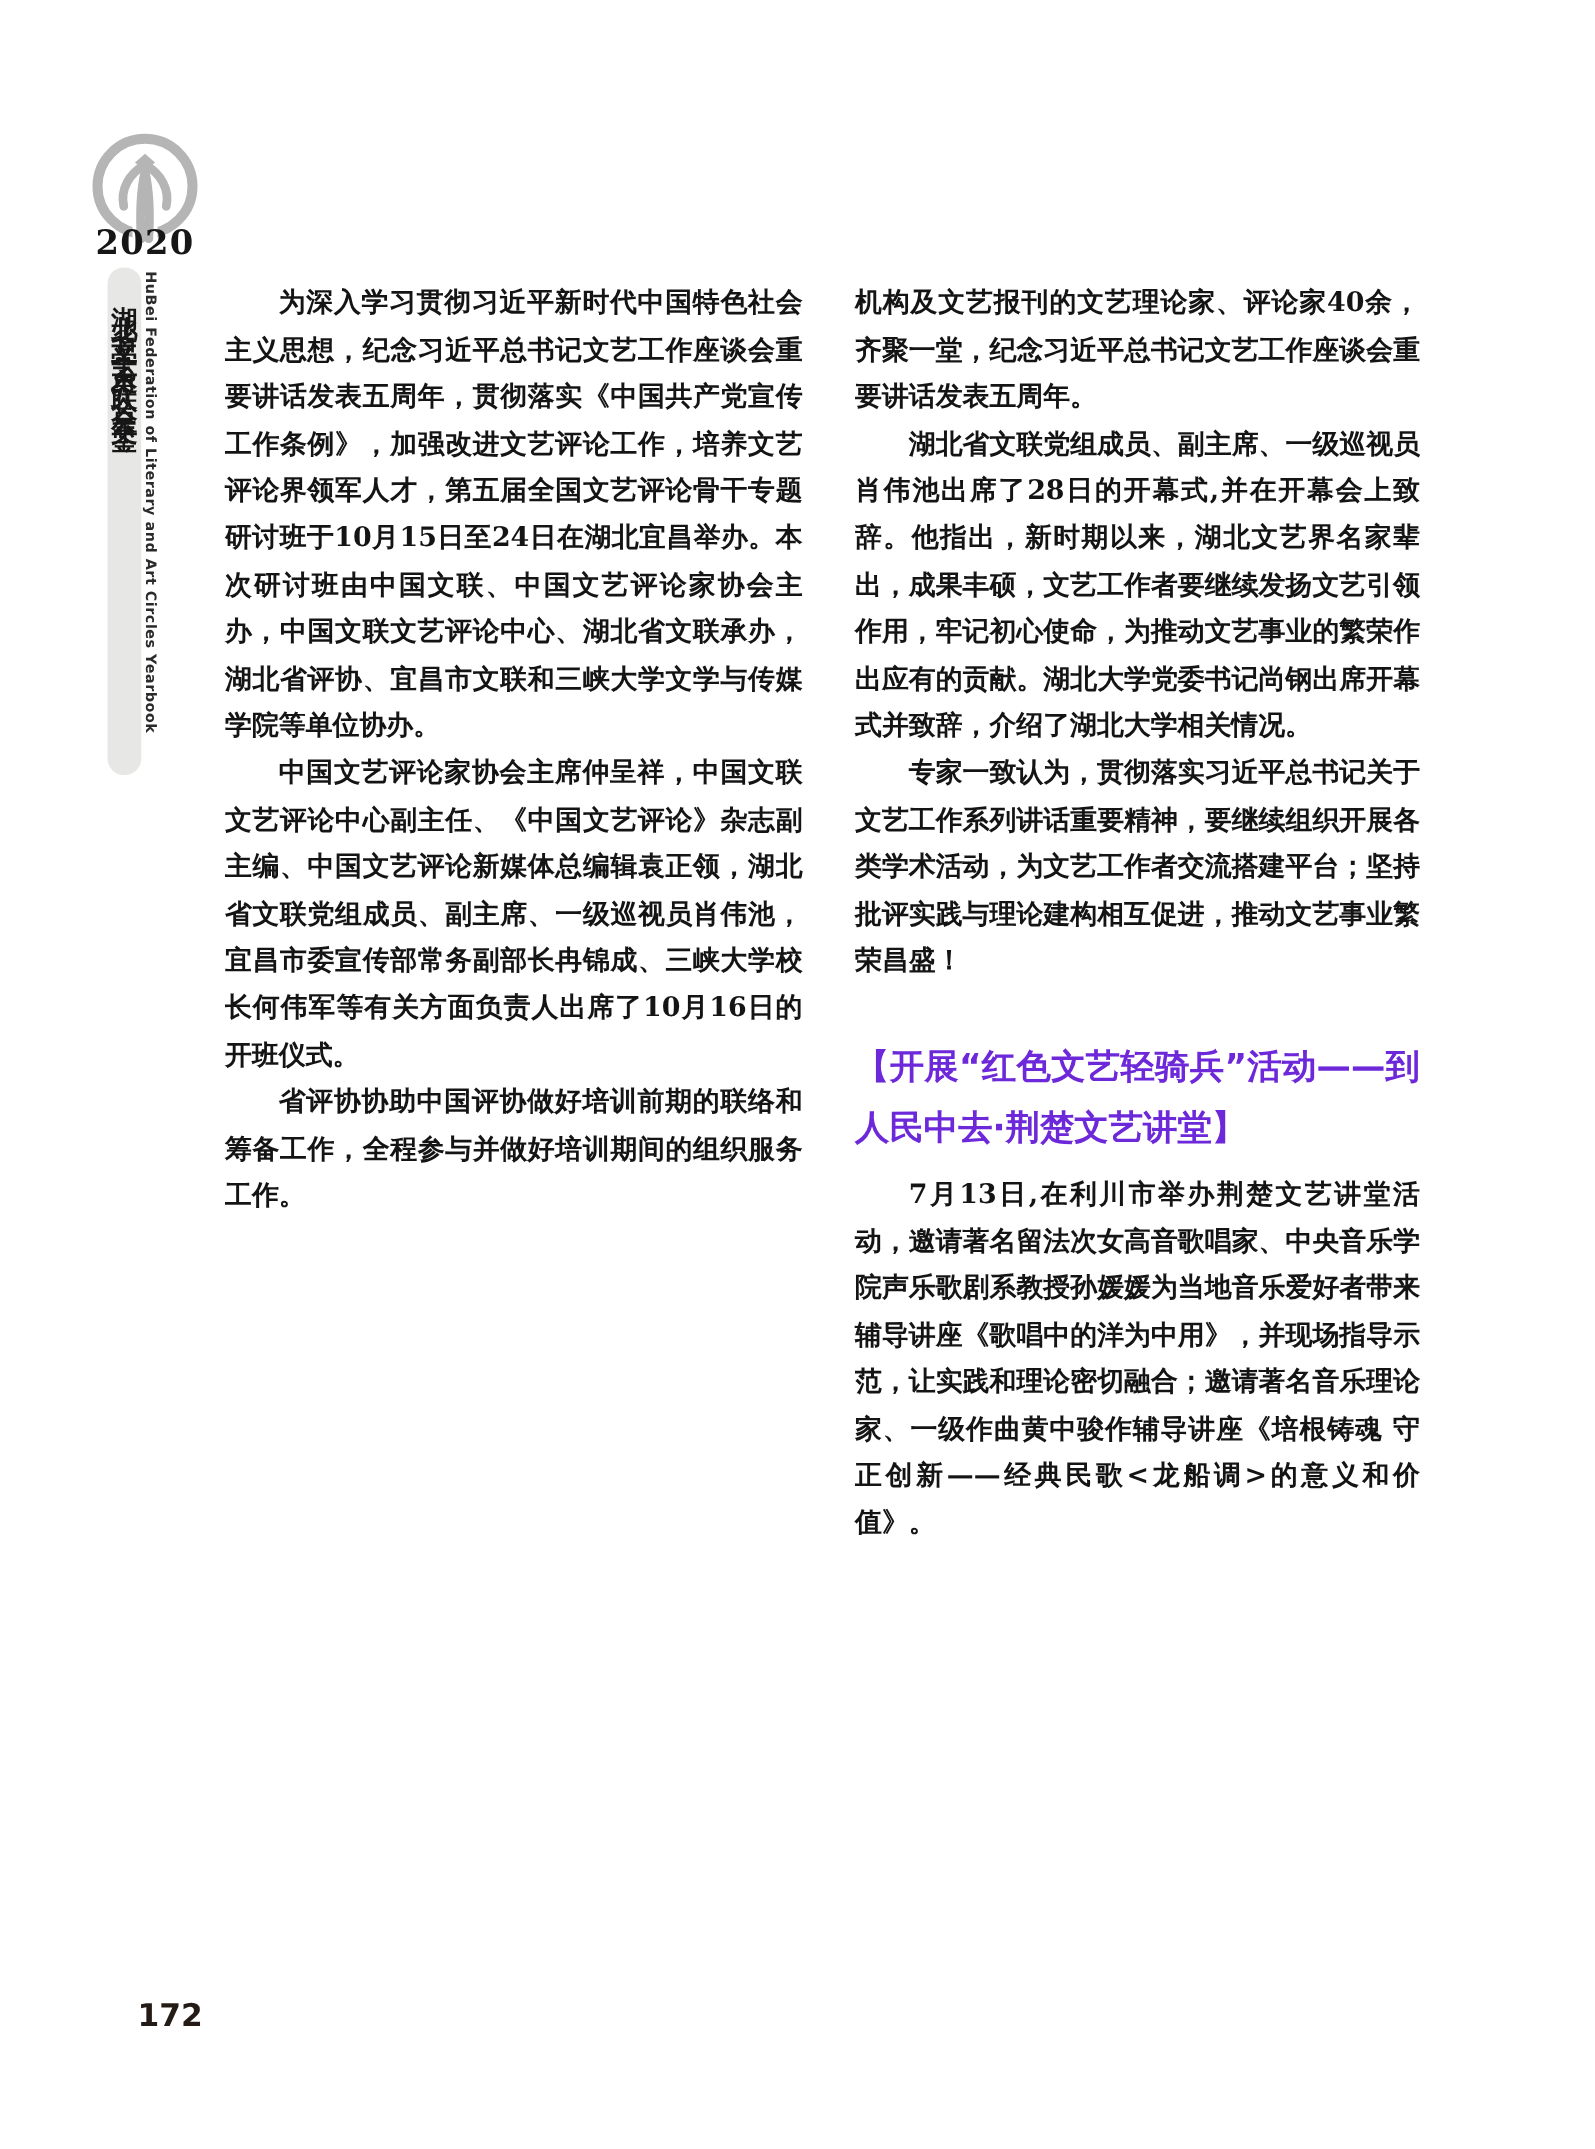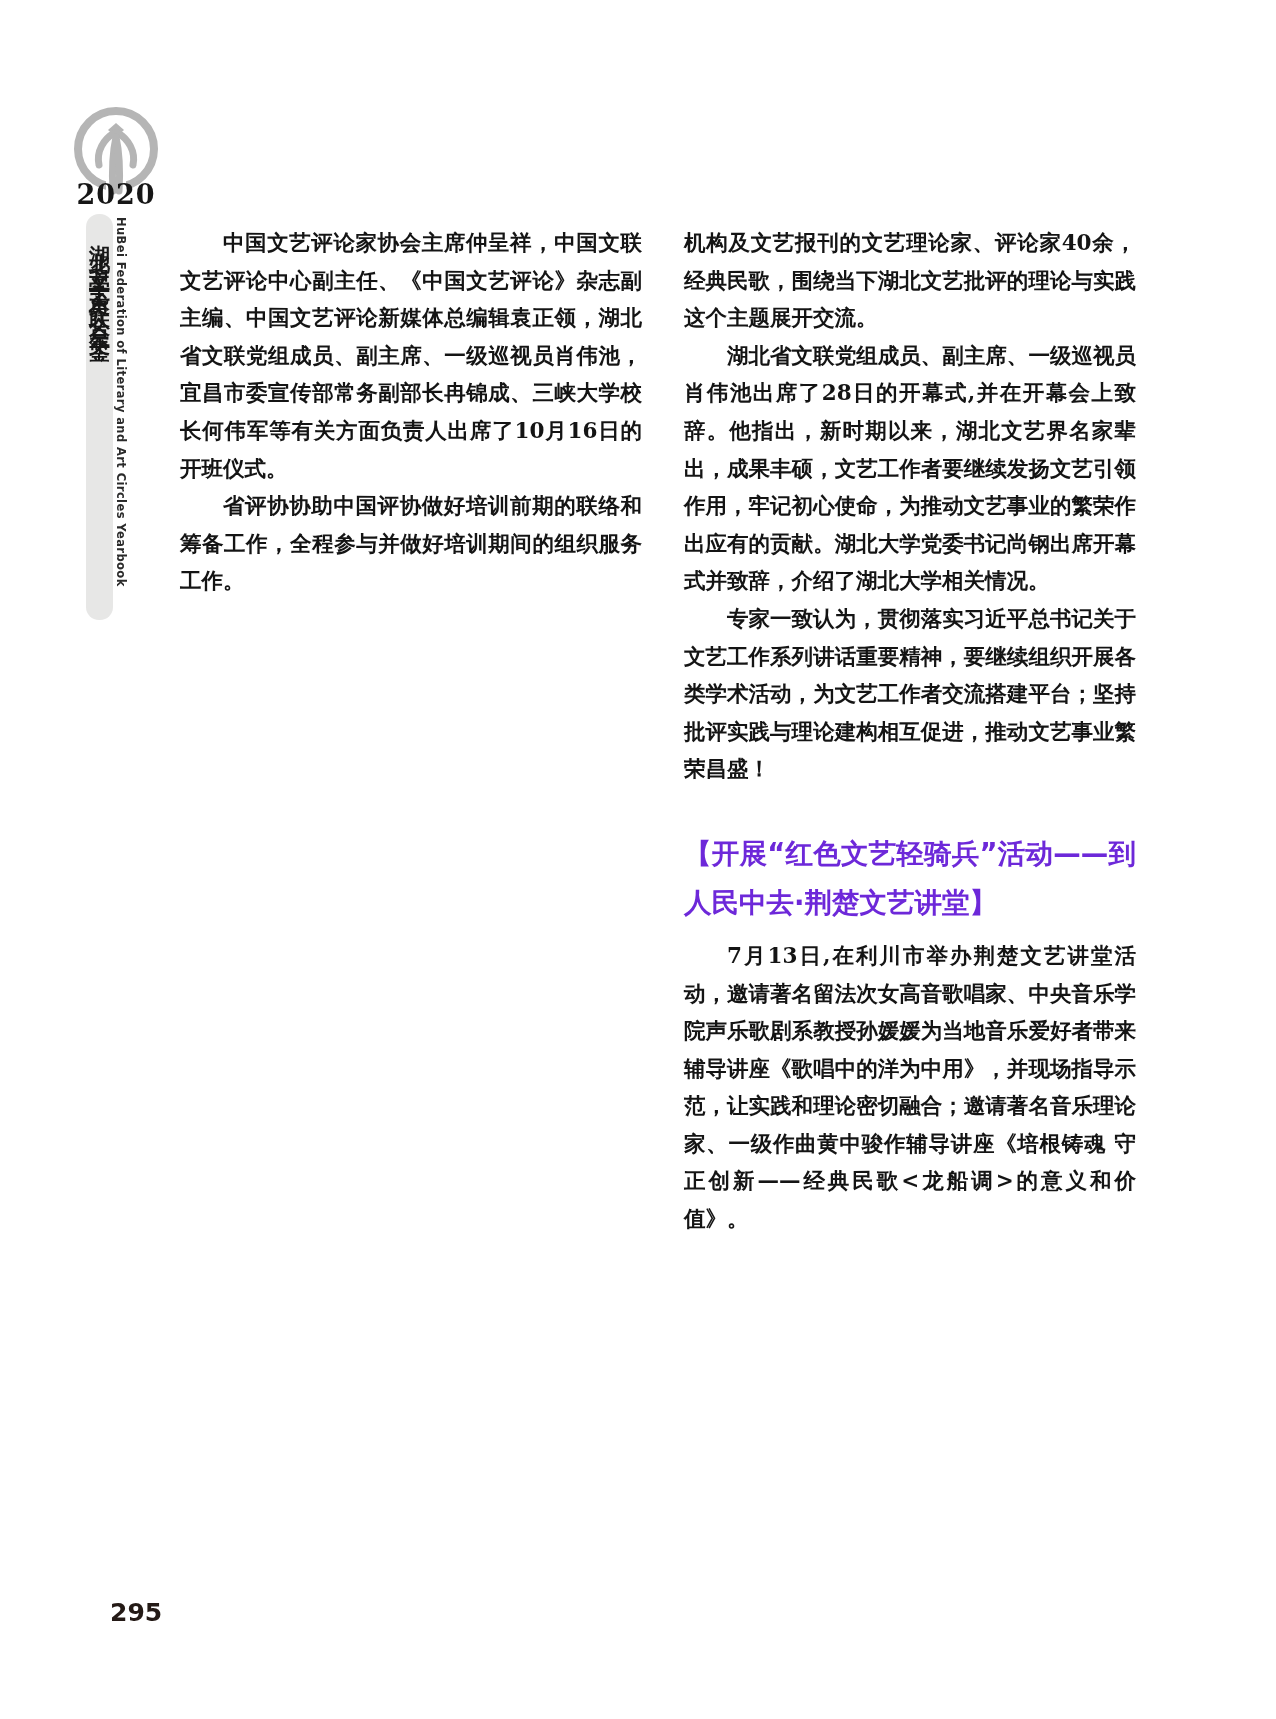--- a/index.html
+++ b/index.html
@@ -123,27 +123,28 @@
     </svg>
   </div>
   <div class="year-label">2020</div>
 
   <div class="sidebar-strip">
     <div class="sidebar-cn">湖北省文学艺术界联合会年鉴</div>
   </div>
   <div class="sidebar-en">HuBei Federation of Literary and Art Circles Yearbook</div>
 
   <div class="column col-left">
+    <p>为深入学习贯彻习近平新时代中国特色社会主义思想，纪念习近平总书记文艺工作座谈会重要讲话发表五周年，贯彻落实《中国共产党宣传工作条例》，加强改进文艺评论工作，培养文艺评论界领军人才，第五届全国文艺评论骨干专题研讨班于10月15日至24日在湖北宜昌举办。本次研讨班由中国文联、中国文艺评论家协会主办，中国文联文艺评论中心、湖北省文联承办，湖北省评协、宜昌市文联和三峡大学文学与传媒学院等单位协办。</p>
     <p>中国文艺评论家协会主席仲呈祥，中国文联文艺评论中心副主任、《中国文艺评论》杂志副主编、中国文艺评论新媒体总编辑袁正领，湖北省文联党组成员、副主席、一级巡视员肖伟池，宜昌市委宣传部常务副部长冉锦成、三峡大学校长何伟军等有关方面负责人出席了10月16日的开班仪式。</p>
     <p>省评协协助中国评协做好培训前期的联络和筹备工作，全程参与并做好培训期间的组织服务工作。</p>
   </div>
 
   <div class="column col-right">
-    <p class="continuation">机构及文艺报刊的文艺理论家、评论家40余，经典民歌，围绕当下湖北文艺批评的理论与实践这个主题展开交流。</p>
+    <p class="continuation">机构及文艺报刊的文艺理论家、评论家40余，齐聚一堂，纪念习近平总书记文艺工作座谈会重要讲话发表五周年。</p>
     <p>湖北省文联党组成员、副主席、一级巡视员肖伟池出席了28日的开幕式,并在开幕会上致辞。他指出，新时期以来，湖北文艺界名家辈出，成果丰硕，文艺工作者要继续发扬文艺引领作用，牢记初心使命，为推动文艺事业的繁荣作出应有的贡献。湖北大学党委书记尚钢出席开幕式并致辞，介绍了湖北大学相关情况。</p>
     <p>专家一致认为，贯彻落实习近平总书记关于文艺工作系列讲话重要精神，要继续组织开展各类学术活动，为文艺工作者交流搭建平台；坚持批评实践与理论建构相互促进，推动文艺事业繁荣昌盛！</p>
     <div class="section-heading">【开展“红色文艺轻骑兵”活动——到人民中去·荆楚文艺讲堂】</div>
     <p>7月13日,在利川市举办荆楚文艺讲堂活动，邀请著名留法次女高音歌唱家、中央音乐学院声乐歌剧系教授孙媛媛为当地音乐爱好者带来辅导讲座《歌唱中的洋为中用》，并现场指导示范，让实践和理论密切融合；邀请著名音乐理论家、一级作曲黄中骏作辅导讲座《培根铸魂 守正创新——经典民歌&lt;龙船调&gt;的意义和价值》。</p>
   </div>
 
-  <div class="page-number">295</div>
+  <div class="page-number">172</div>
 
 </div>
 
 </body></html>

